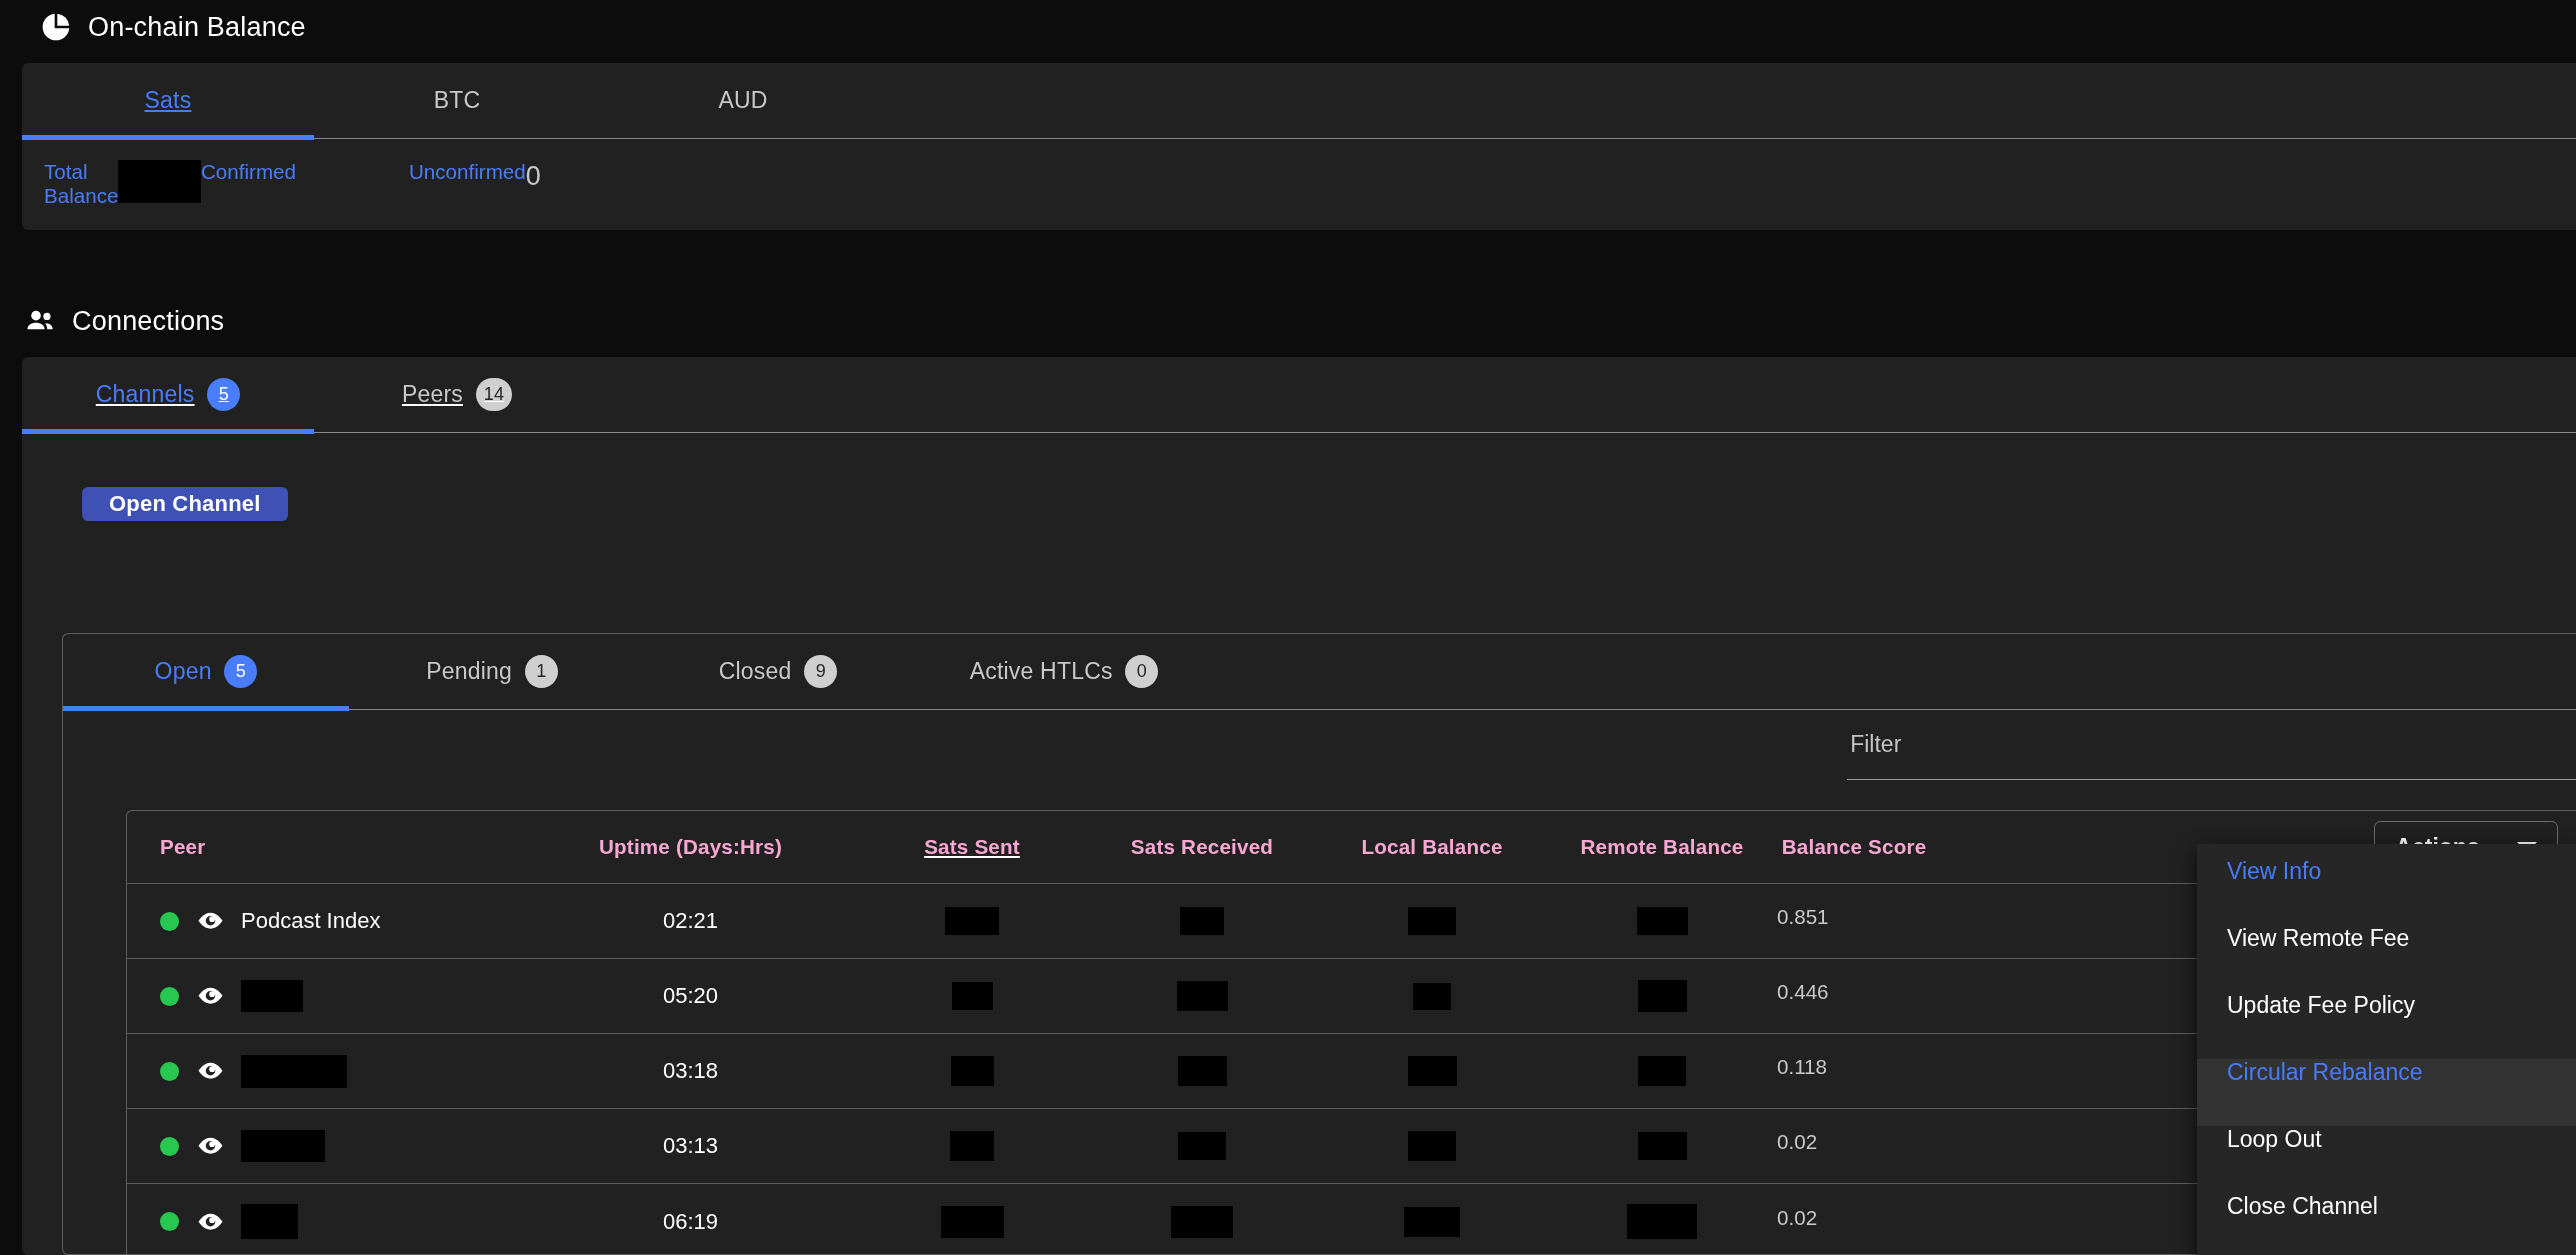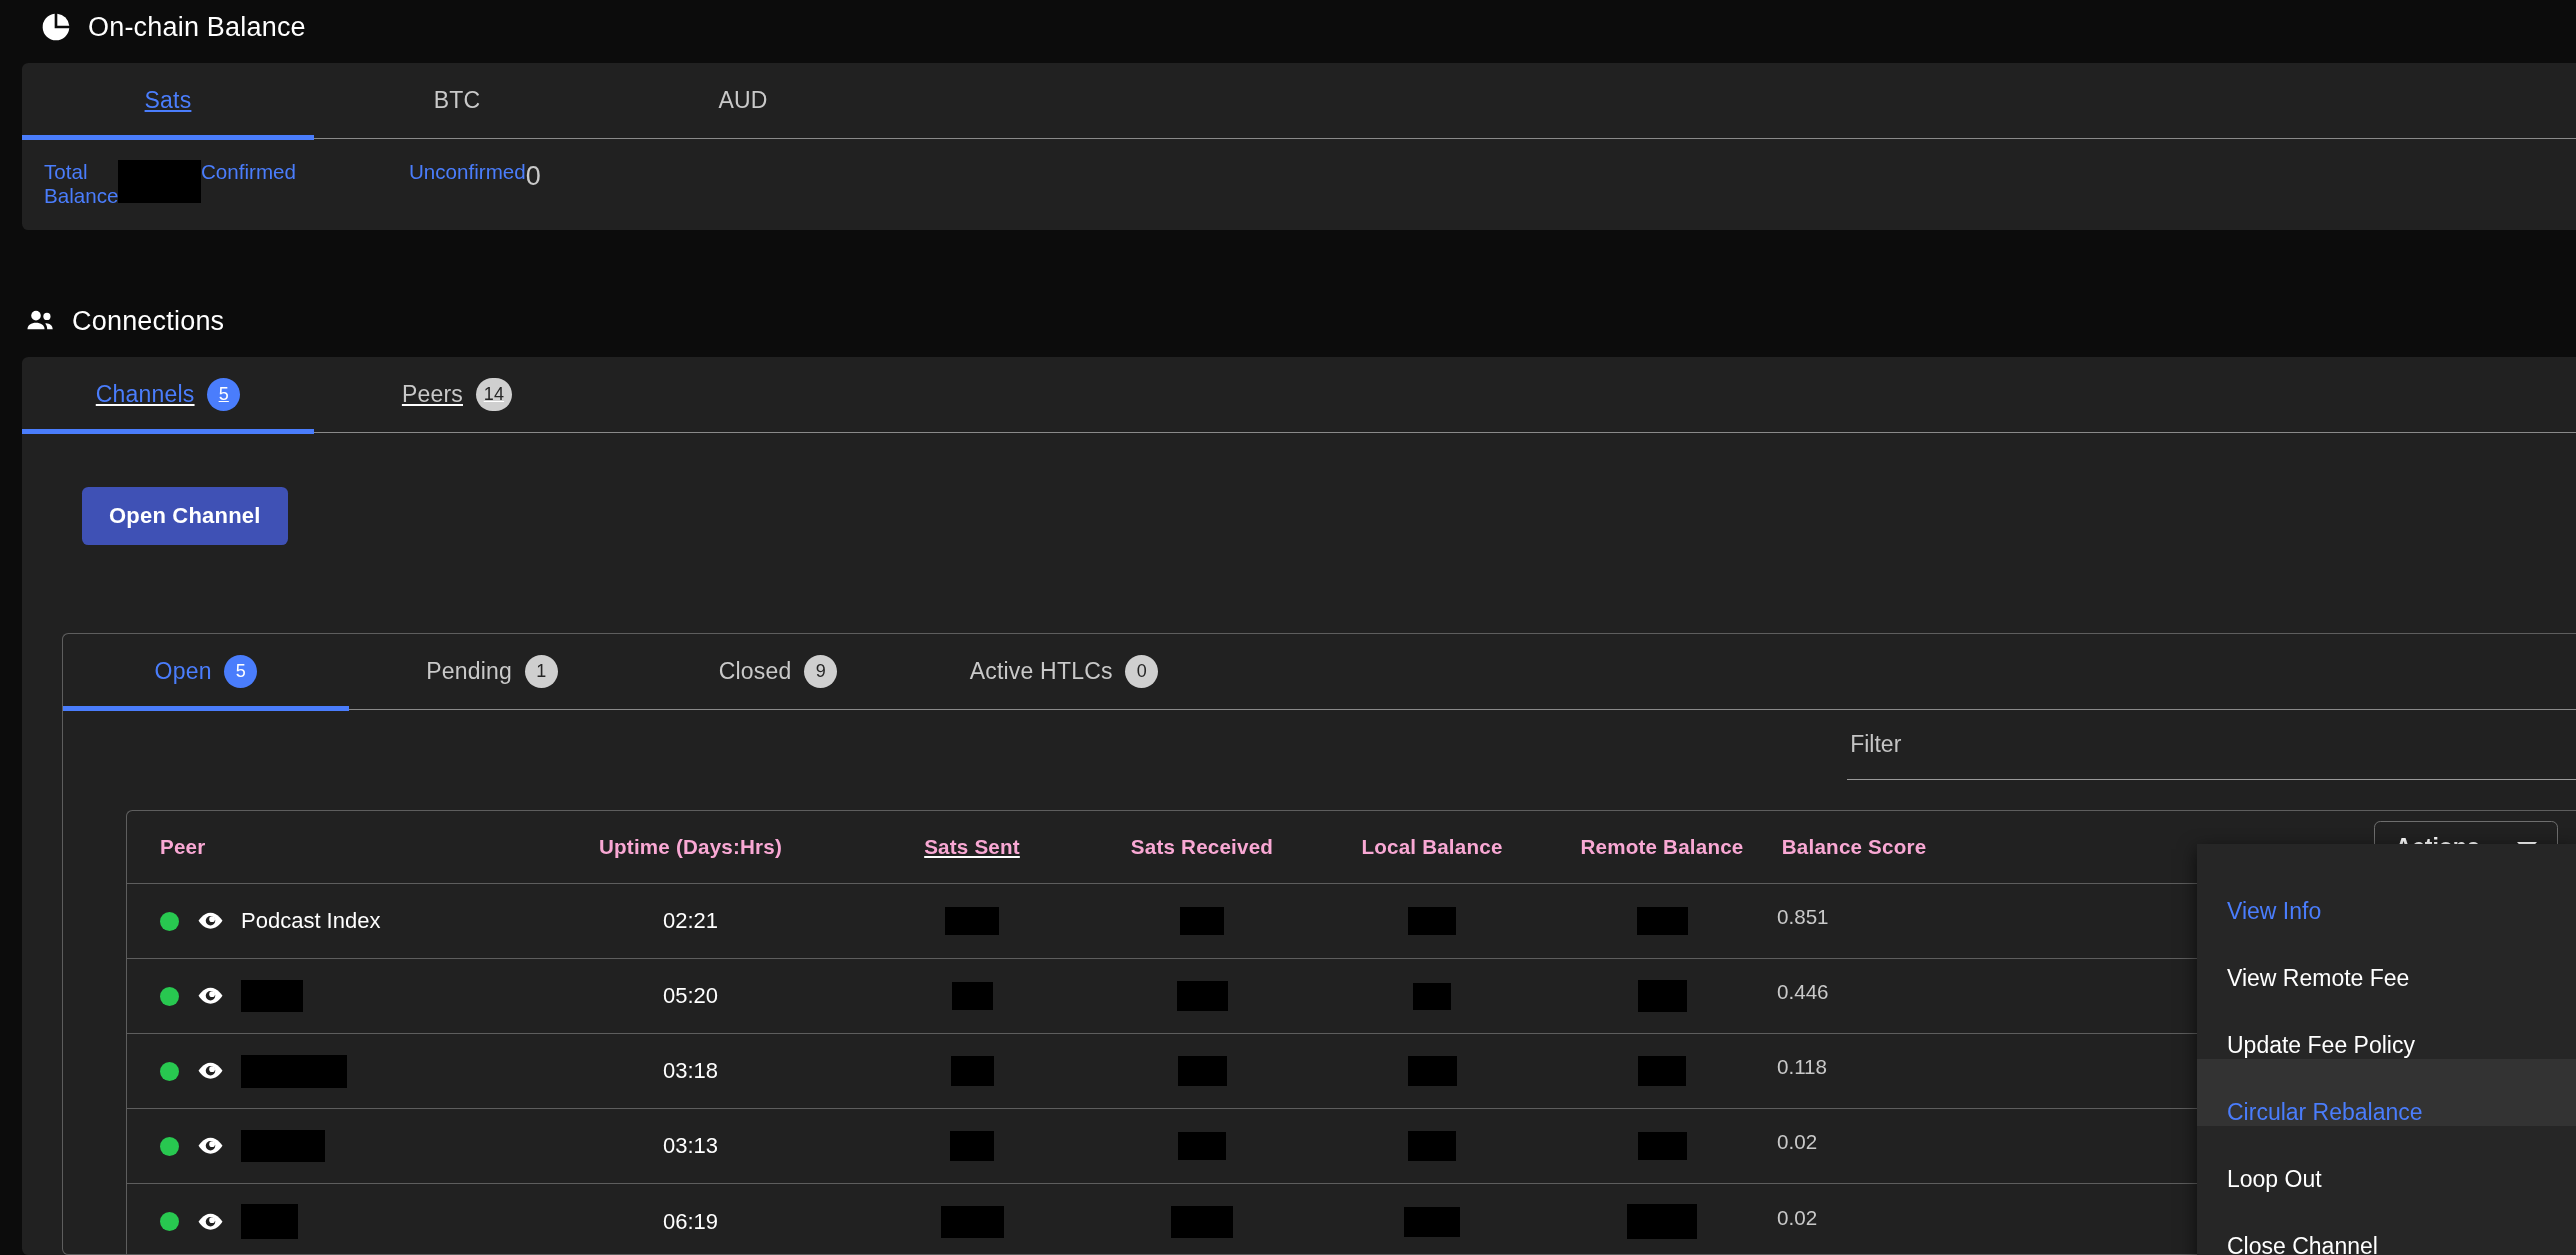--- a/index.html
+++ b/index.html
@@ -92,21 +92,21 @@
 
   
   .btn-primary {
     background: #3f51b5;
     color: #ffffff;
     border: none;
     border-radius: 6.3px;
     font-family: "Liberation Sans", sans-serif;
     font-size: 22px;
     font-weight: 700;
-    padding: 16px 27px;
+    padding: 4px 27px;
     cursor: pointer;
     letter-spacing: 0.2px;
   }
   .btn-outline {
     background: transparent;
     border: 1.6px solid #6e6e6e;
     border-radius: 6.3px;
     color: #ffffff;
     font-family: "Liberation Sans", sans-serif;
     font-size: 23px;
@@ -204,21 +204,21 @@
   .menu {
     position: absolute;
     background: #262626;
     box-shadow: 0 4.8px 17.5px rgba(0,0,0,.65);
     padding: 14.3px 0;
     z-index: 50;
   }
   .menu-item {
     height: 67px;
     display: flex;
-    align-items: flex-end;
+    align-items: flex-start;
     padding: 0 30px;
     font-size: 23px;
     color: #ffffff;
     cursor: pointer;
     white-space: nowrap;
   }
   .menu-item.accent { color: #4a7dfc; }
   .menu-item.hover { background: #333333; }
 </style>
 </head>

